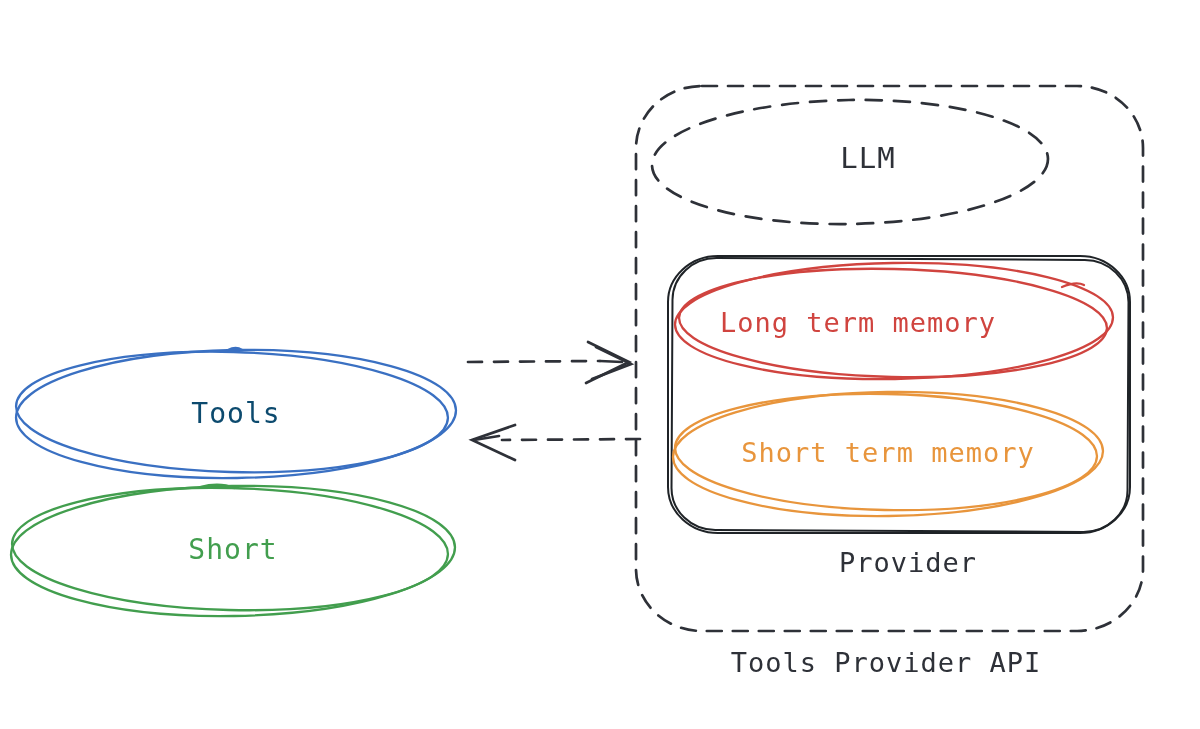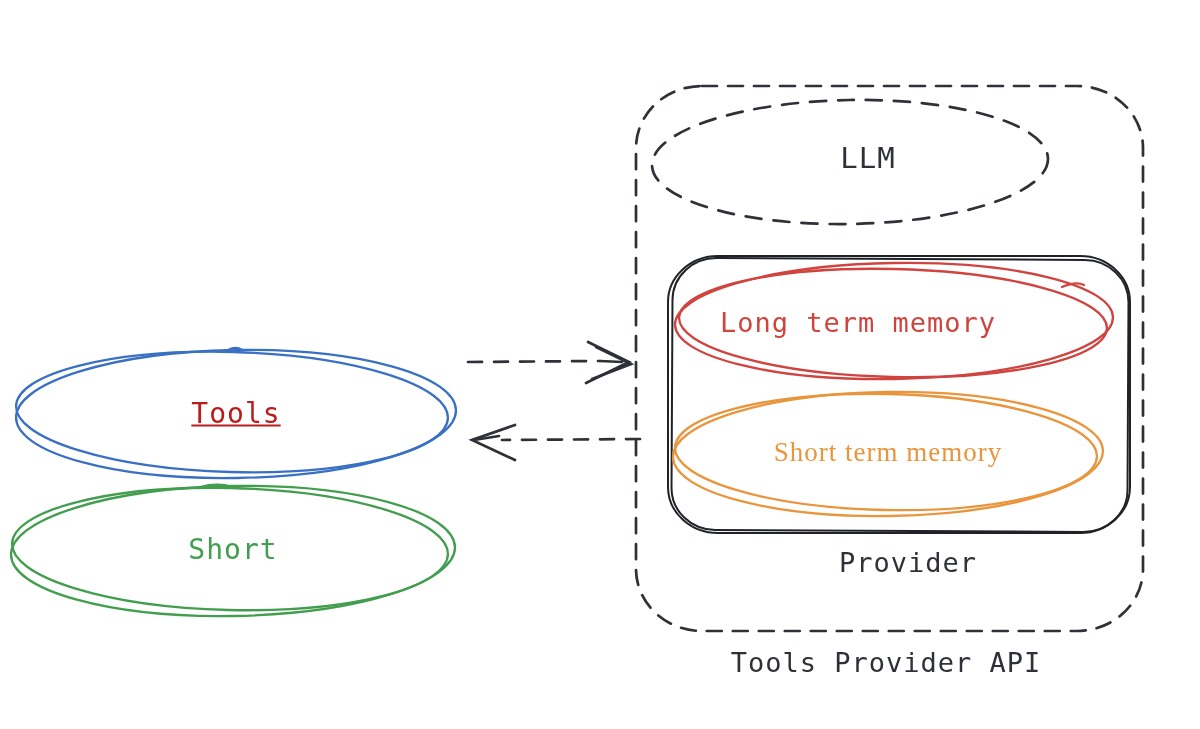--- a/index.html
+++ b/index.html
@@ -14,24 +14,24 @@
   .lbl{
     position:absolute;
     transform:translate(-50%,-50%);
     white-space:nowrap;
     font-family:"DejaVu Sans Mono", monospace;
     font-size:27px;
     letter-spacing:1px;
     color:#2e3138;
     text-align:center;
   }
-  .lbl.blue{color:#b91c1c;text-decoration:underline;}
+  .lbl.blue{color:#0c4a6e;}
   .lbl.green{color:#429e4e;}
   .lbl.red{color:#d0443f;}
-  .lbl.orange{color:#e8953c;font-family:Liberation Serif, serif;}
+  .lbl.orange{color:#e8953c;}
   .lbl.ink{color:#2e3138;}
 </style>
 </head>
 <body>
 
 <div class="stage">
 
   <svg width="1200" height="729" viewBox="0 0 1200 729">
 
     <g fill="none" stroke="#2e3138" stroke-width="2.7" stroke-linecap="round">

